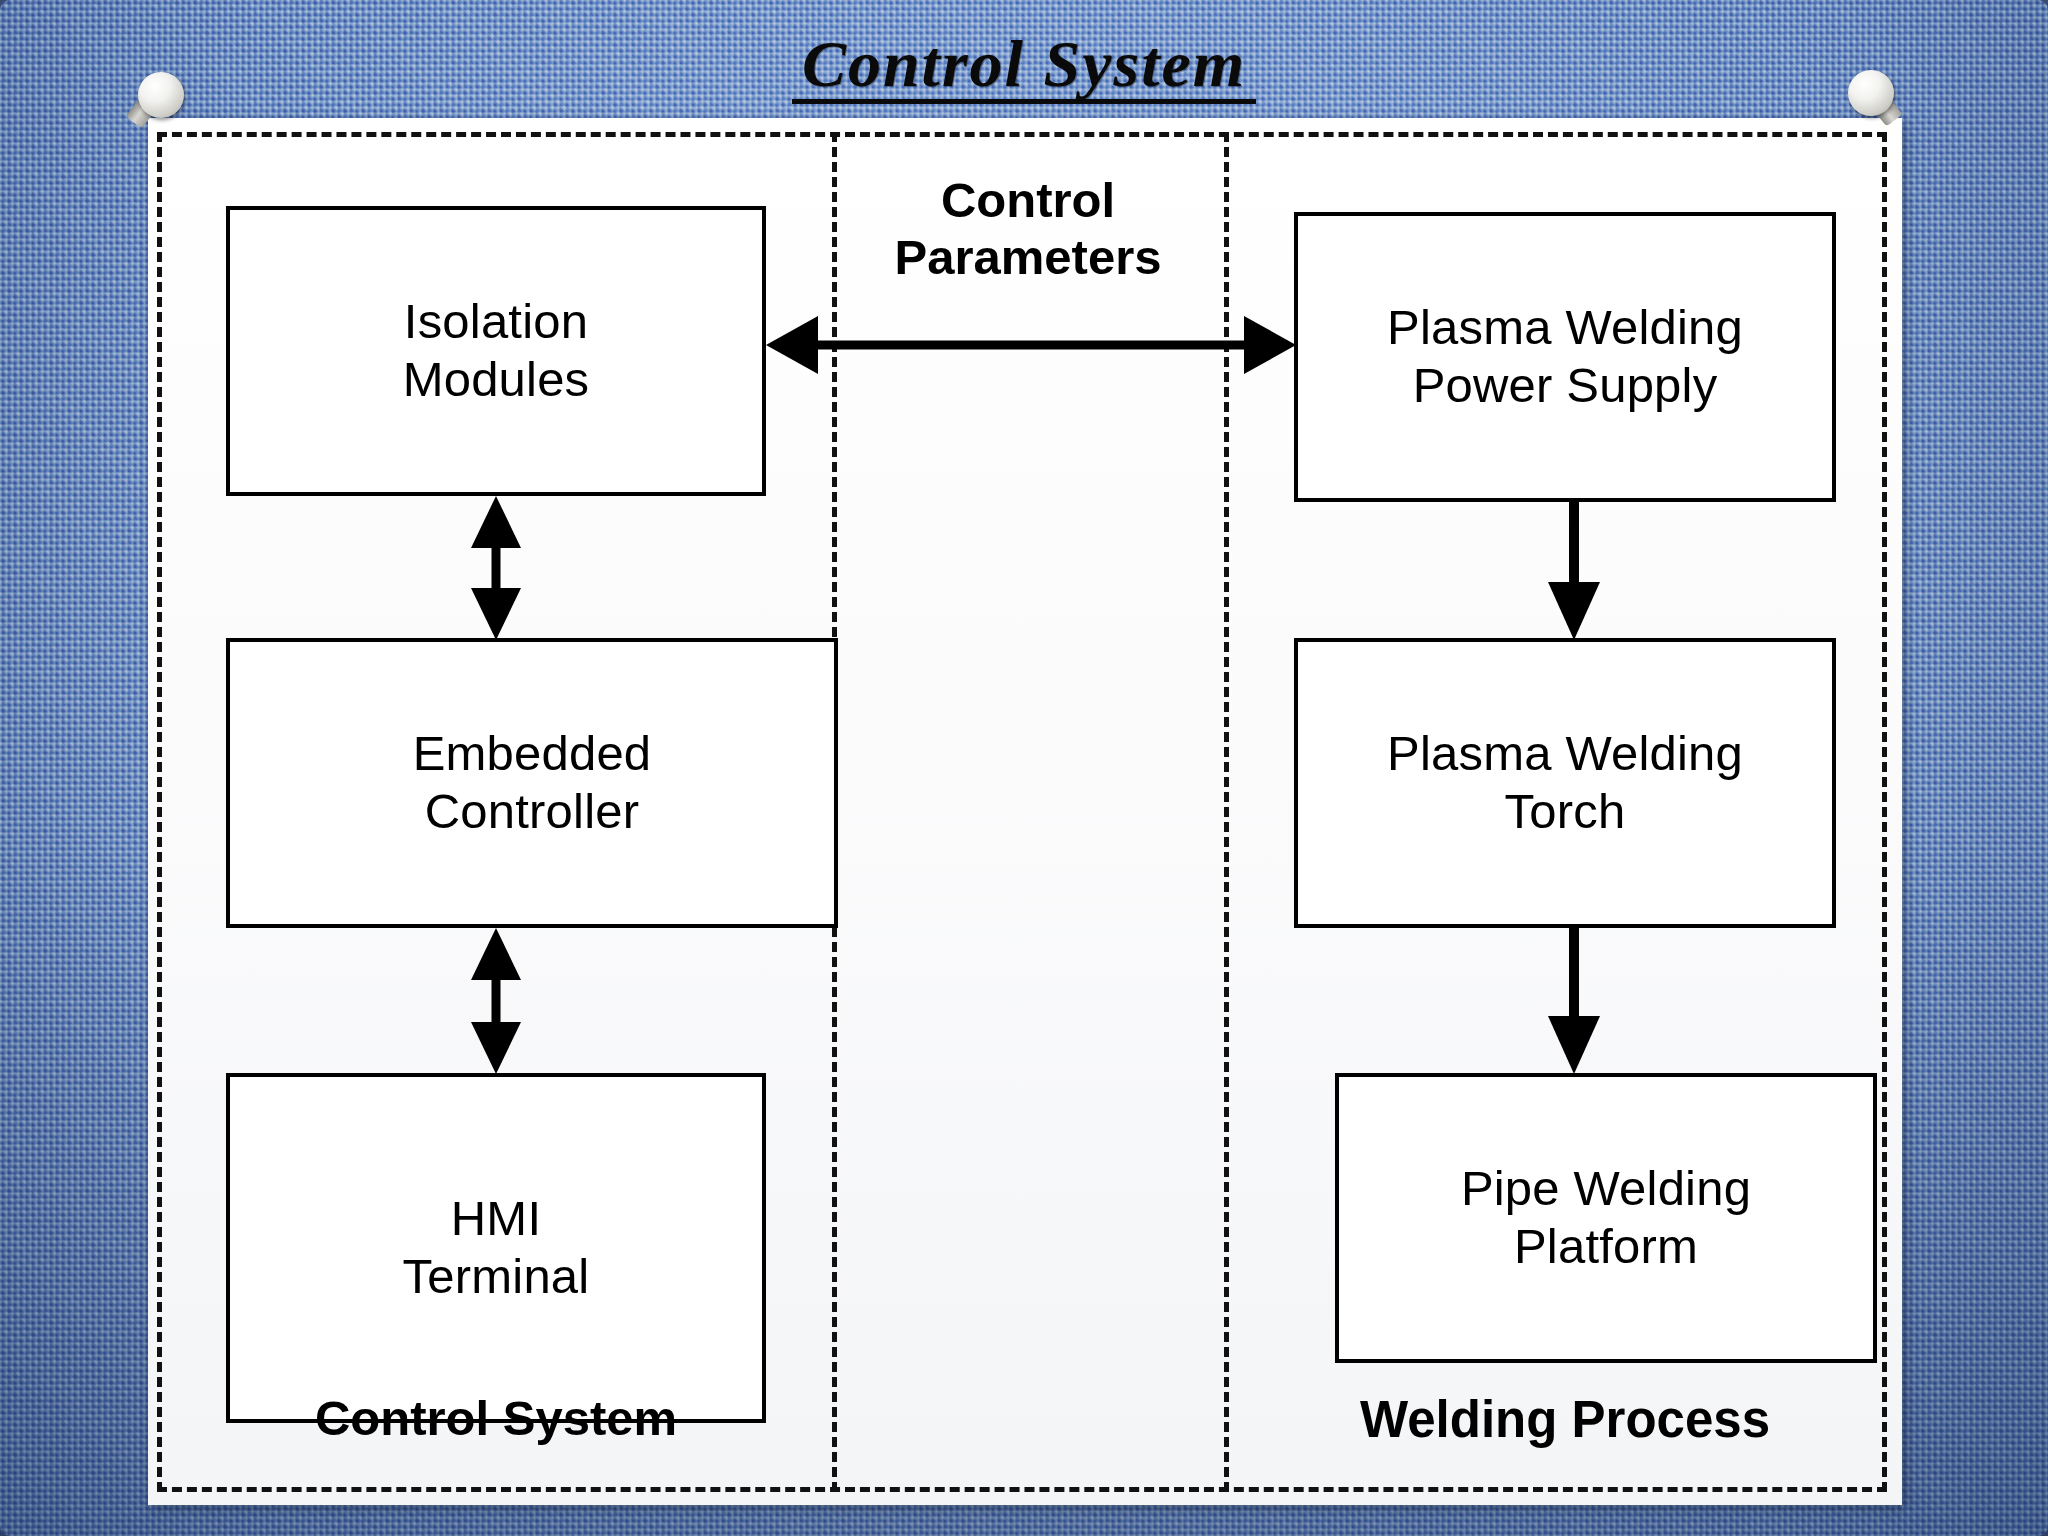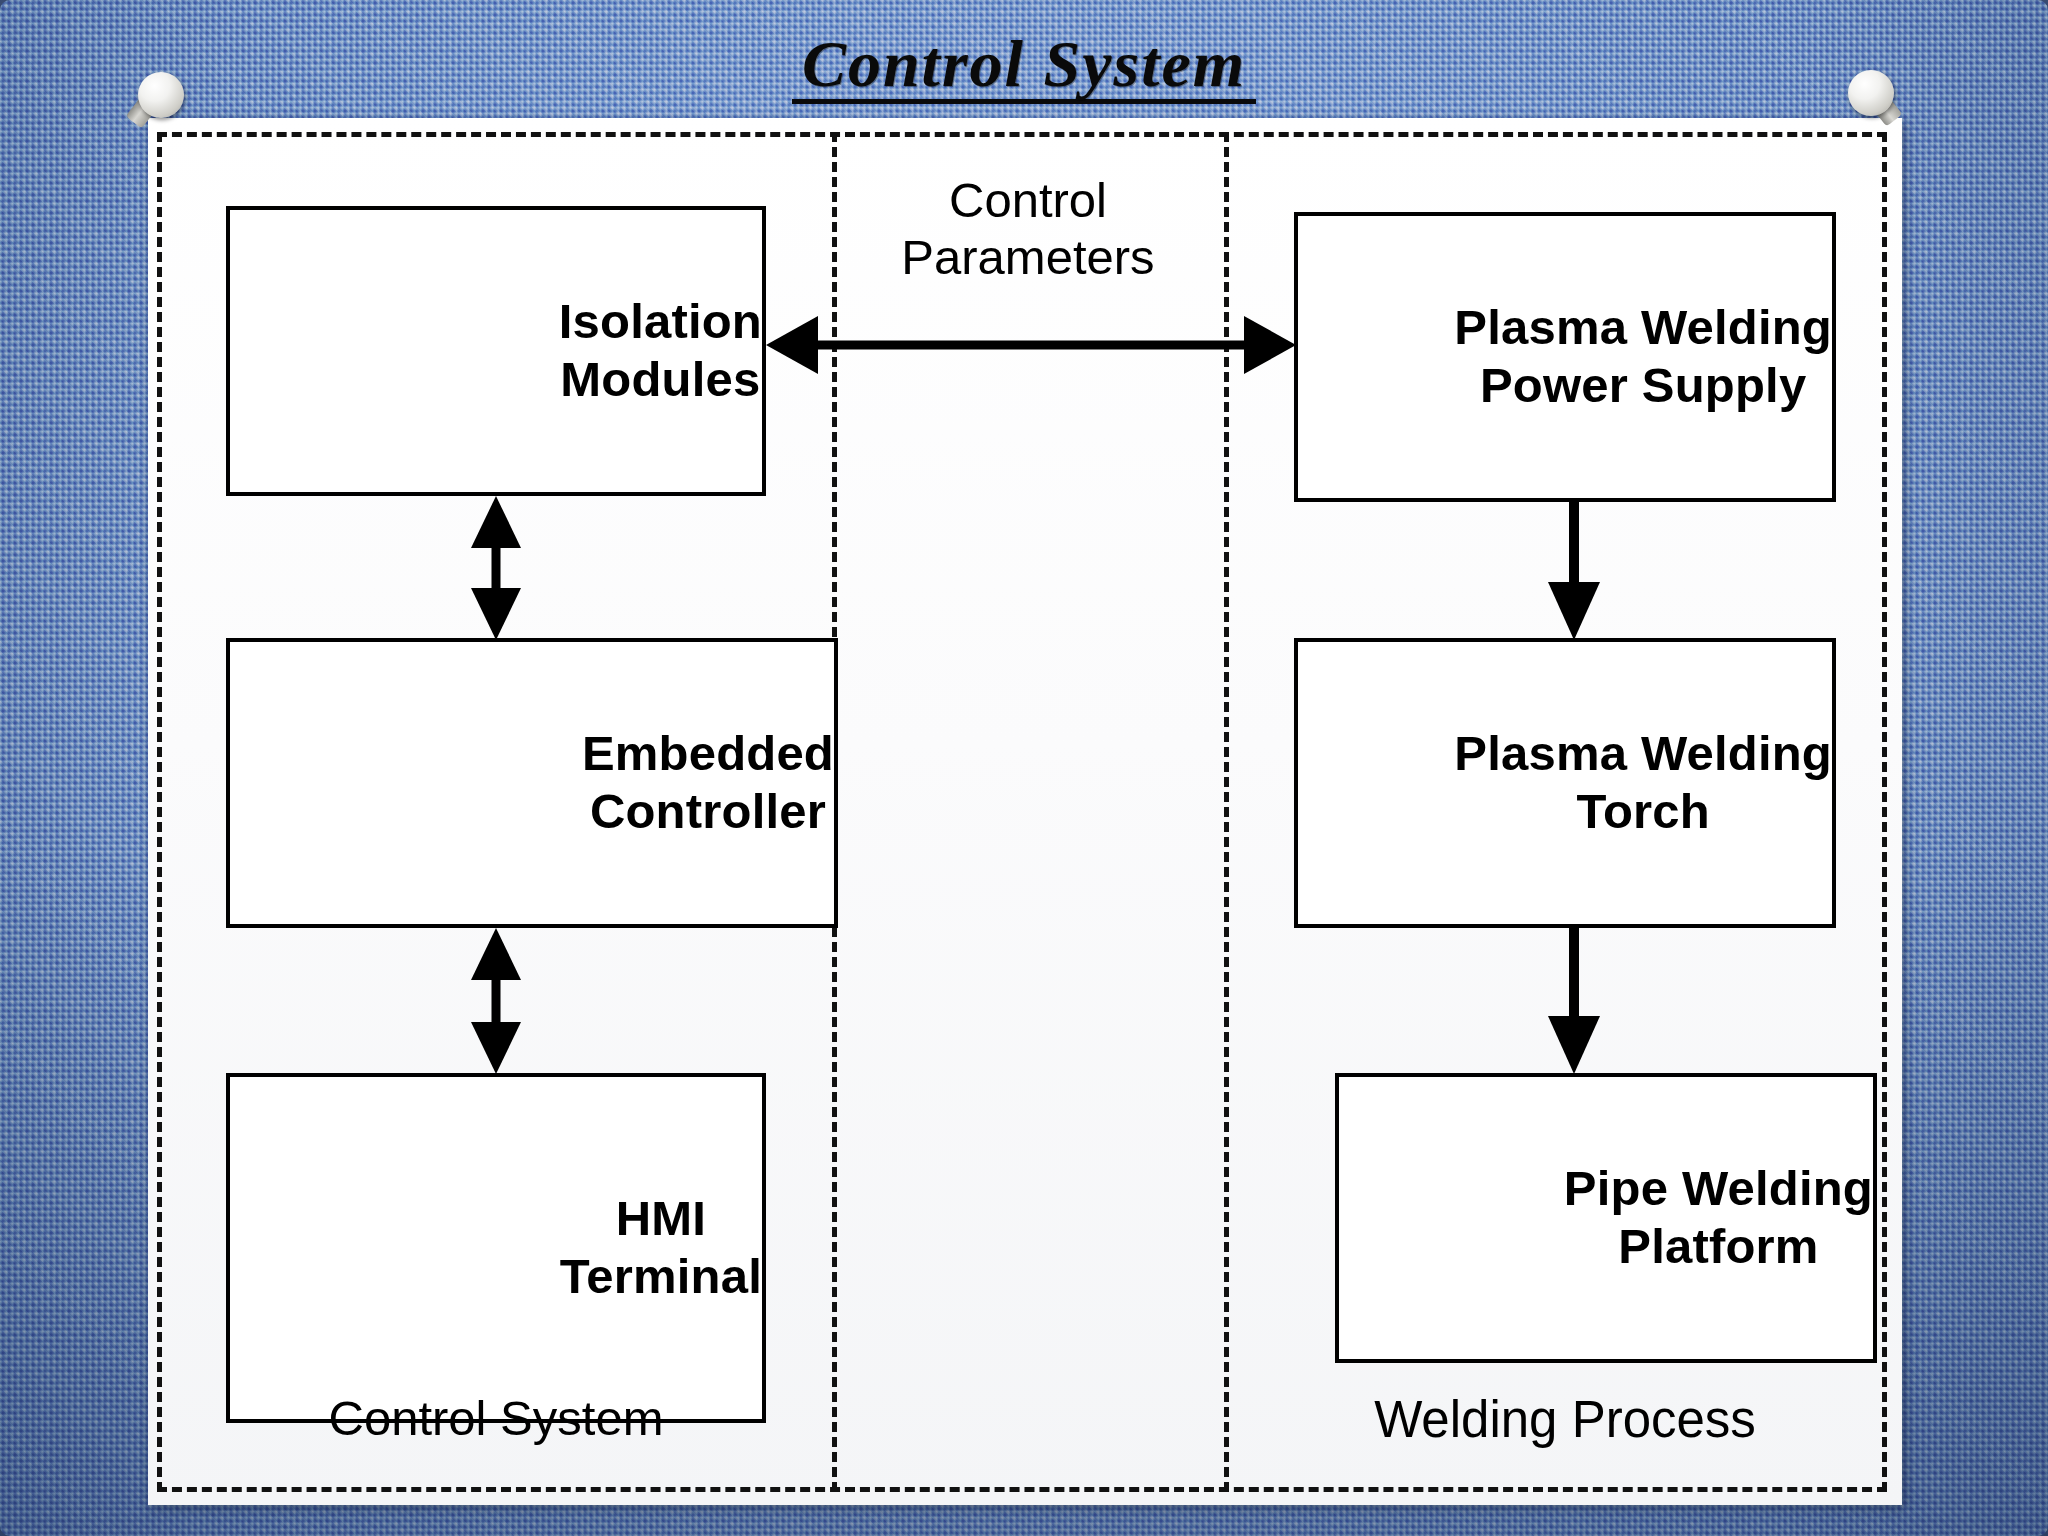--- a/index.html
+++ b/index.html
@@ -142,23 +142,22 @@
   #divider-right { left: 1224px; }
 
   
   .box {
     position: absolute;
     border: 4px solid #000;
     background: #ffffff;
     box-sizing: border-box;
     display: flex;
     align-items: center;
-    justify-content: flex-end;
+    justify-content: center;
     z-index: 5;
-    font-weight: bold;
   }
   .box .box-label {
     font-family: "Liberation Sans", sans-serif;
     font-size: 49px;
     line-height: 1.18;
     color: #000;
     text-align: center;
     white-space: pre-line;
     letter-spacing: 0.2px;
   }
@@ -172,20 +171,21 @@
   #box-platform    { left: 1294px; top: 1073px; width: 542px; height: 290px; margin-left: 41px; }
 
   
   .free-label {
     position: absolute;
     font-family: "Liberation Sans", sans-serif;
     color: #000;
     text-align: center;
     white-space: pre-line;
     z-index: 5;
+    font-weight: bold;
   }
   #label-control-parameters {
     left: 832px;
     top: 172px;
     width: 392px;
     font-size: 49px;
     line-height: 1.16;
   }
   #label-control-system {
     left: 226px;

